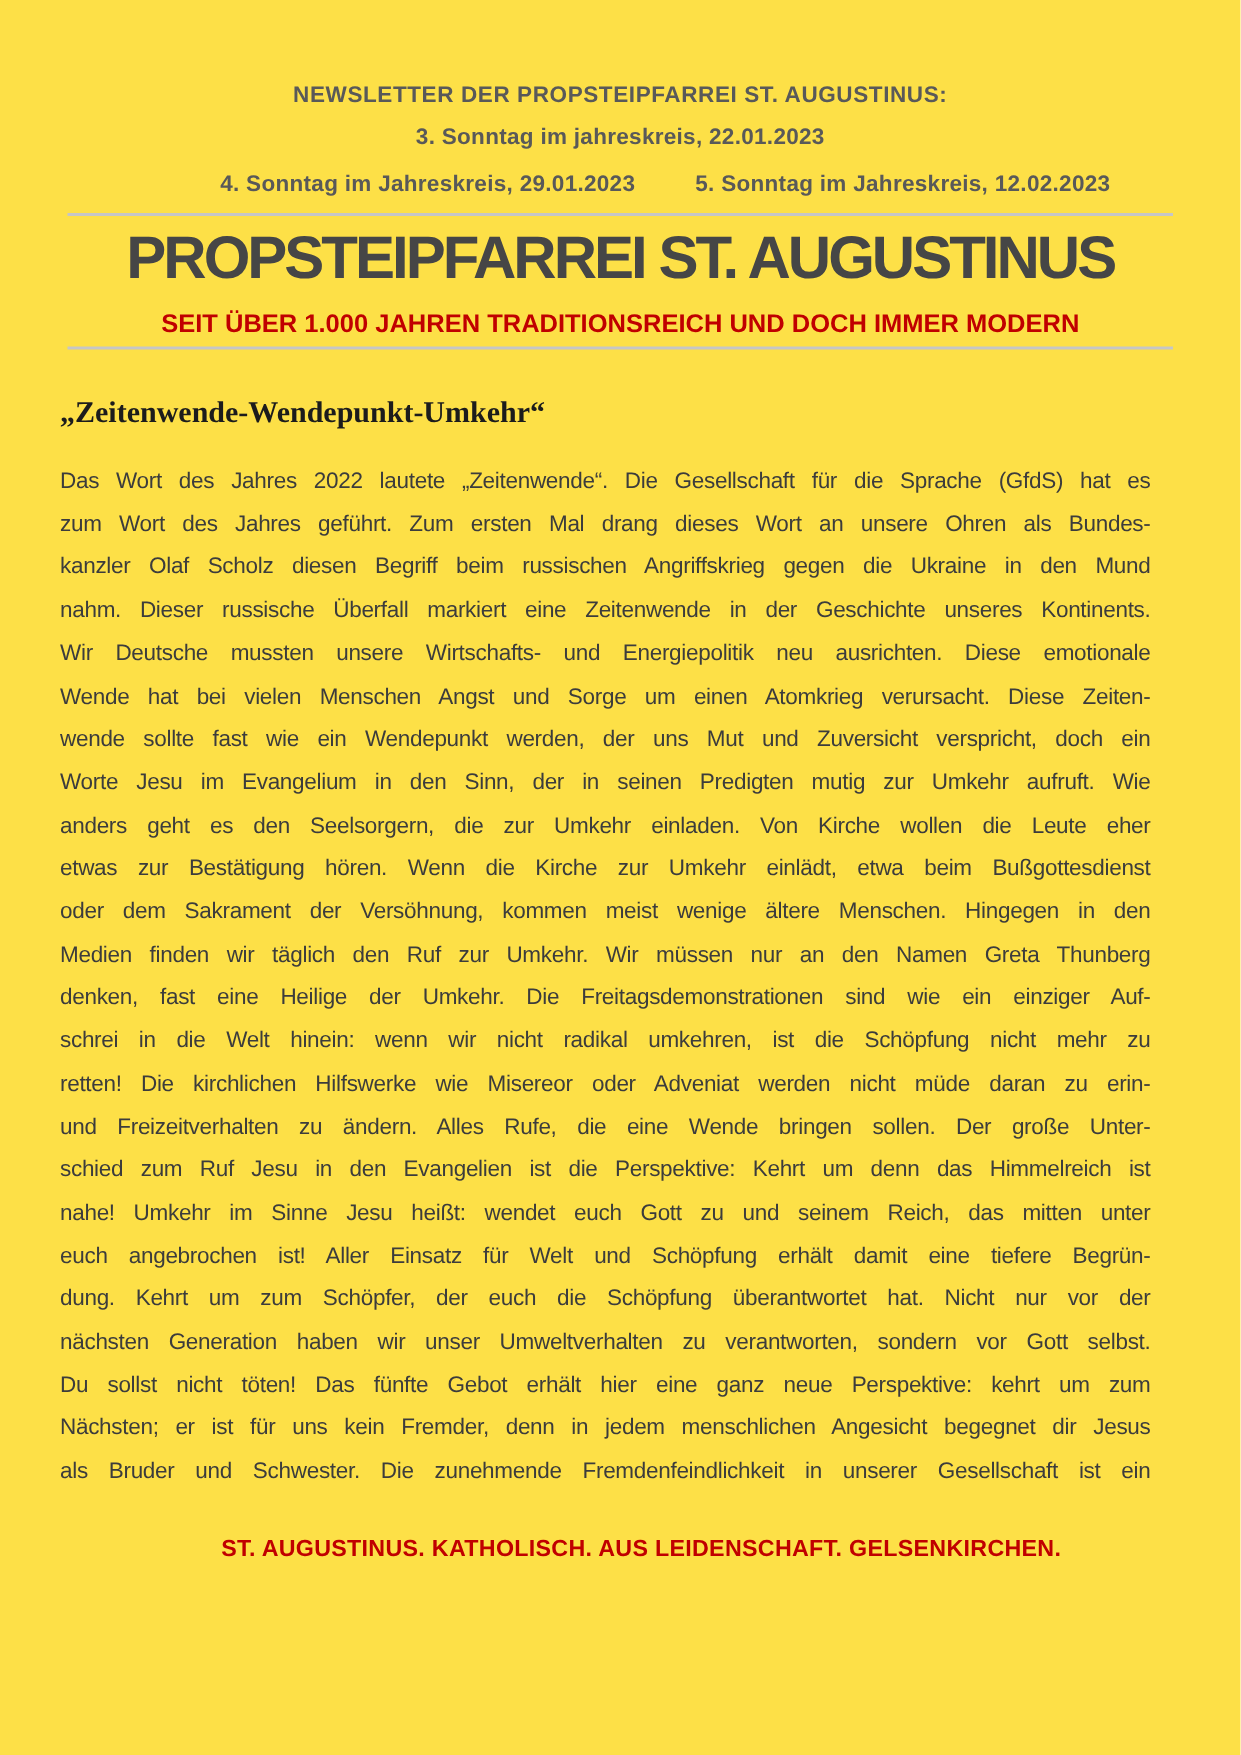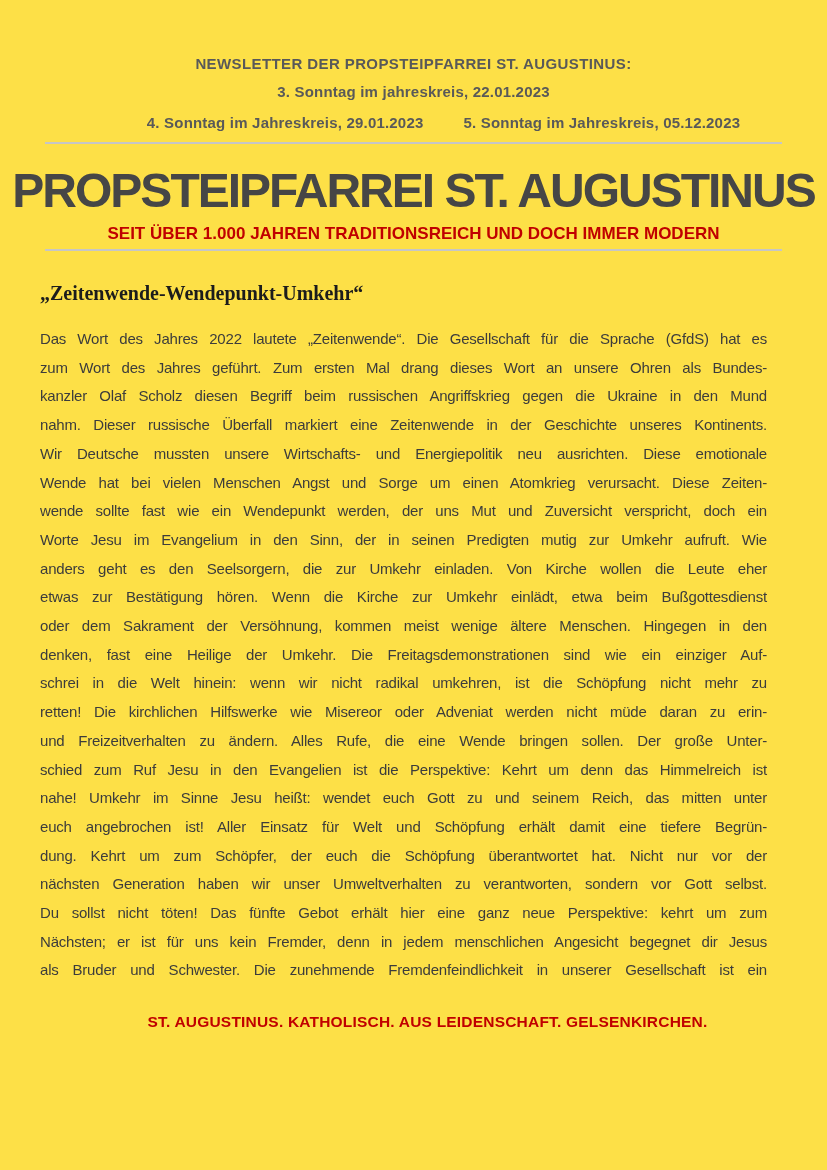--- a/index.html
+++ b/index.html
@@ -26,22 +26,22 @@
     letter-spacing: 0.2px; line-height: 16px; margin-top: 15px;
     padding-left: 60px;
   }
   .rule {
     height: 2px; background: #c6c6c6; border: none;
     margin: 0 45px;
   }
   .rule-top { margin-top: 11px; }
   .rule-mid { margin-top: 5px; }
   .page-title {
-    margin-top: 24px; text-align: center;
-    font-size: 48px; font-weight: bold; color: #464646;
+    margin-top: 6px; text-align: center;
+    font-size: 40px; font-weight: bold; color: #464646;
     letter-spacing: -2px; line-height: 45px;
   }
   .page-subtitle {
     margin-top: 10px; text-align: center;
     font-size: 17px; font-weight: bold; color: #c00000;
     letter-spacing: 0px; line-height: 21px;
   }
   .article-heading {
     margin: 30px 40px 0 40px;
     font-size: 20px; font-weight: bold; color: #1c1c1c;
@@ -68,21 +68,21 @@
 </head>
 <body>
 
 <div class="page">
 
   <div class="masthead">
     <div class="hline1">NEWSLETTER DER PROPSTEIPFARREI ST. AUGUSTINUS:</div>
     <div class="hline2">3. Sonntag im jahreskreis, 22.01.2023</div>
     <div class="hline3">
       <span>4. Sonntag im Jahreskreis, 29.01.2023</span>
-      <span>5. Sonntag im Jahreskreis, 05.12.2023</span>
+      <span>5. Sonntag im Jahreskreis, 12.02.2023</span>
     </div>
   </div>
 
   <div class="rule rule-top"></div>
 
   <div class="page-title">PROPSTEIPFARREI ST. AUGUSTINUS</div>
   <div class="page-subtitle">SEIT ÜBER 1.000 JAHREN TRADITIONSREICH UND DOCH IMMER MODERN</div>
 
   <div class="rule rule-mid"></div>
 
@@ -93,20 +93,21 @@
       <div class="body-line">zum Wort des Jahres geführt. Zum ersten Mal drang dieses Wort an unsere Ohren als Bundes-</div>
       <div class="body-line">kanzler Olaf Scholz diesen Begriff beim russischen Angriffskrieg gegen die Ukraine in den Mund</div>
       <div class="body-line">nahm. Dieser russische Überfall markiert eine Zeitenwende in der Geschichte unseres Kontinents.</div>
       <div class="body-line">Wir Deutsche mussten unsere Wirtschafts- und Energiepolitik neu ausrichten. Diese emotionale</div>
       <div class="body-line">Wende hat bei vielen Menschen Angst und Sorge um einen Atomkrieg verursacht. Diese Zeiten-</div>
       <div class="body-line">wende sollte fast wie ein Wendepunkt werden, der uns Mut und Zuversicht verspricht, doch ein</div>
       <div class="body-line">Worte Jesu im Evangelium in den Sinn, der in seinen Predigten mutig zur Umkehr aufruft. Wie</div>
       <div class="body-line">anders geht es den Seelsorgern, die zur Umkehr einladen. Von Kirche wollen die Leute eher</div>
       <div class="body-line">etwas zur Bestätigung hören. Wenn die Kirche zur Umkehr einlädt, etwa beim Bußgottesdienst</div>
       <div class="body-line">oder dem Sakrament der Versöhnung, kommen meist wenige ältere Menschen. Hingegen in den</div>
+      <div class="body-line">Medien finden wir täglich den Ruf zur Umkehr. Wir müssen nur an den Namen Greta Thunberg</div>
       <div class="body-line">denken, fast eine Heilige der Umkehr. Die Freitagsdemonstrationen sind wie ein einziger Auf-</div>
       <div class="body-line">schrei in die Welt hinein: wenn wir nicht radikal umkehren, ist die Schöpfung nicht mehr zu</div>
       <div class="body-line">retten! Die kirchlichen Hilfswerke wie Misereor oder Adveniat werden nicht müde daran zu erin-</div>
       <div class="body-line">und Freizeitverhalten zu ändern. Alles Rufe, die eine Wende bringen sollen. Der große Unter-</div>
       <div class="body-line">schied zum Ruf Jesu in den Evangelien ist die Perspektive: Kehrt um denn das Himmelreich ist</div>
       <div class="body-line">nahe! Umkehr im Sinne Jesu heißt: wendet euch Gott zu und seinem Reich, das mitten unter</div>
       <div class="body-line">euch angebrochen ist! Aller Einsatz für Welt und Schöpfung erhält damit eine tiefere Begrün-</div>
       <div class="body-line">dung. Kehrt um zum Schöpfer, der euch die Schöpfung überantwortet hat. Nicht nur vor der</div>
       <div class="body-line">nächsten Generation haben wir unser Umweltverhalten zu verantworten, sondern vor Gott selbst.</div>
       <div class="body-line">Du sollst nicht töten! Das fünfte Gebot erhält hier eine ganz neue Perspektive: kehrt um zum</div>

